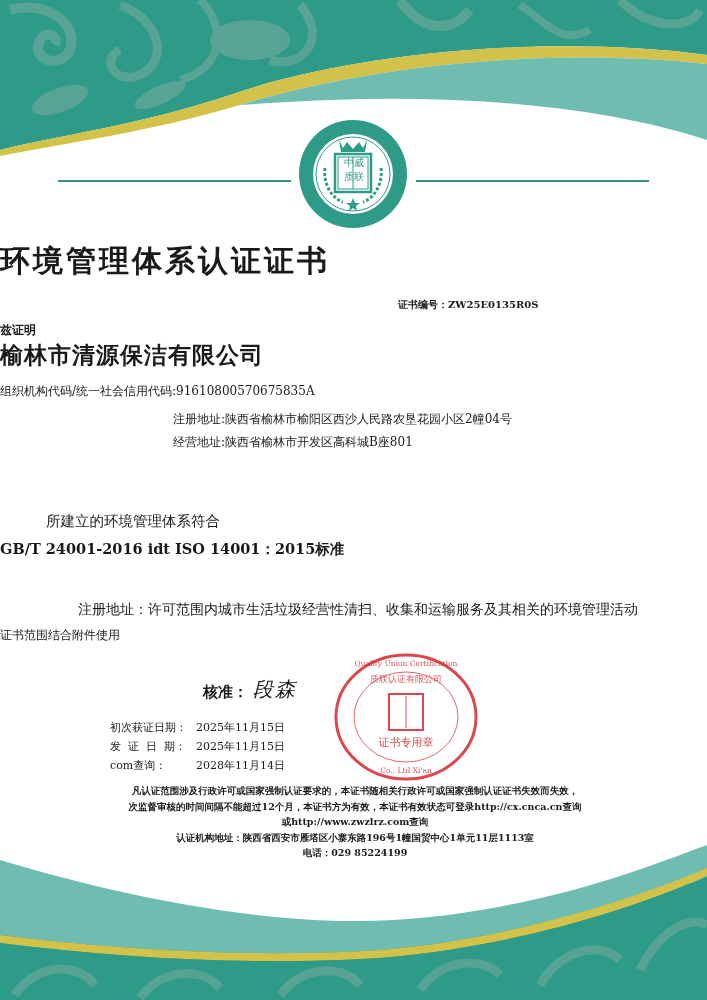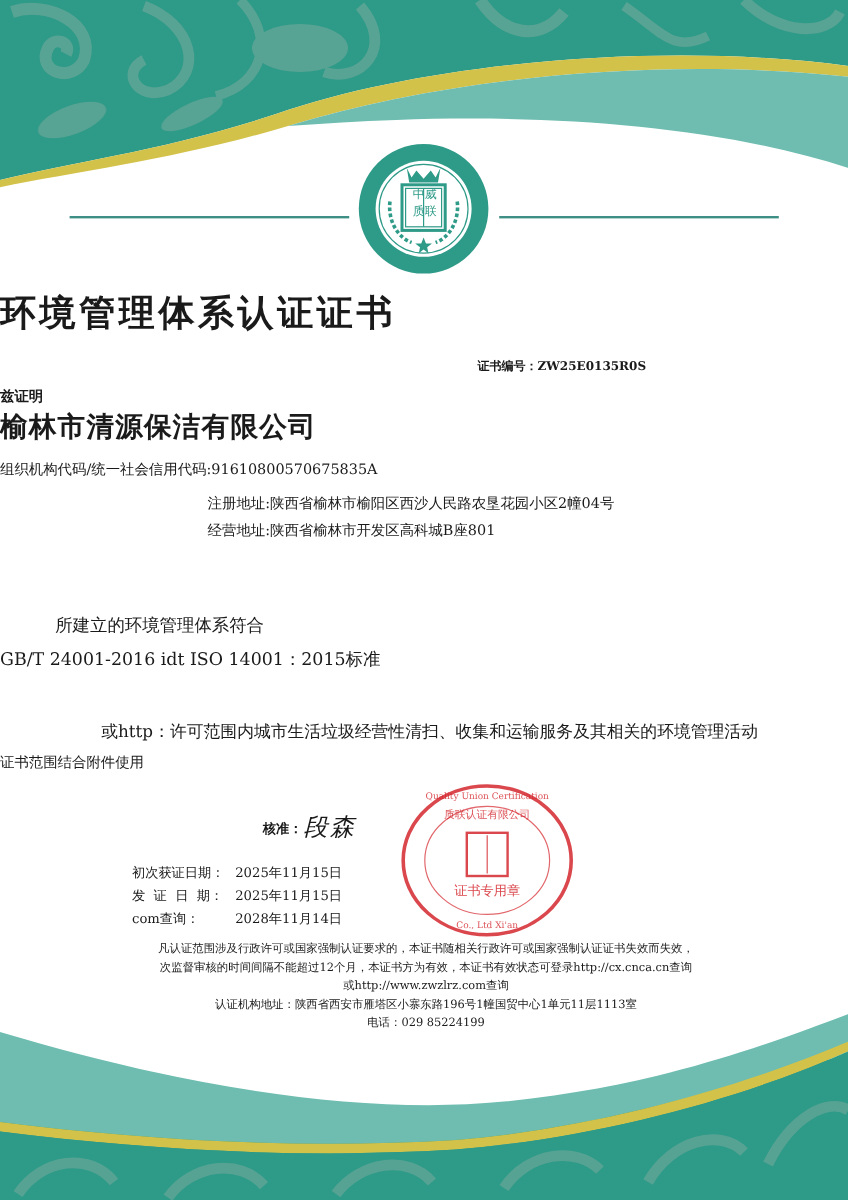--- a/index.html
+++ b/index.html
@@ -9,24 +9,24 @@
   .center { left:0; width:707px; }
   .rule { position:absolute; height:2px; background:#3f8f86; top:180px; }
   .logo { position:absolute; left:297px; top:118px; width:112px; height:112px; }
   .title { top:241px; font-size:30px; font-weight:bold; letter-spacing:3px; font-family:"DejaVu Serif", serif; }
   .certno { top:298px; left:398px; font-size:10px; font-weight:bold; }
   .issued-to { top:322px; font-size:12px; font-weight:bold; }
   .company { top:340px; font-size:23px; font-weight:bold; letter-spacing:1px; }
   .code { top:383px; font-size:12px; }
   .addr { left:173px; font-size:12px; }
   .conform { top:512px; font-size:14.5px;padding-left:46px; }
-  .standard { top:540px; font-size:14.5px; font-weight:normal; }
+  .standard { top:540px; font-size:14.5px; font-weight:bold; }
   .scope { top:601px; font-size:14px; left:58px; width:600px; text-align:center; }
   .scope2 { top:627px; font-size:12px; }
-  .approve { top:683px; left:219px; font-size:11px; font-weight:bold; }
+  .approve { top:683px; left:203px; font-size:15px; font-weight:bold; }
   .sign { top:676px; left:253px; font-size:20px; font-style:italic; font-family:"DejaVu Serif", serif; letter-spacing:2px; }
   .dates { left:110px; font-size:11px; }
   .stamp { position:absolute; left:333px; top:652px; width:146px; height:130px; }
   .notes { font-size:9.5px; line-height:15.5px; left:100px; width:510px; text-align:center; }
 </style>
 </head>
 <body>
 
 <svg class="border-svg" viewBox="0 0 707 1000" xmlns="http://www.w3.org/2000/svg">
 
@@ -111,21 +111,21 @@
   <span>注册地址:</span><span>陕西省榆林市榆阳区西沙人民路农垦花园小区2幢04号</span>
 </div>
 <div class="abs addr" style="top:434px;">
   <span>经营地址:</span><span>陕西省榆林市开发区高科城B座801</span>
 </div>
 
 <div class="abs center conform">所建立的环境管理体系符合</div>
 <div class="abs center standard">GB/T 24001-2016  idt ISO 14001：2015标准</div>
 
 <div class="abs scope">
-  <span>或http：</span><span>许可范围内城市生活垃圾经营性清扫、收集和运输服务及其相关的环境管理活动</span>
+  <span>注册地址：</span><span>许可范围内城市生活垃圾经营性清扫、收集和运输服务及其相关的环境管理活动</span>
 </div>
 <div class="abs center scope2">证书范围结合附件使用</div>
 
 <div class="abs approve">核准：</div>
 <div class="abs sign">段森</div>
 
 <div class="abs dates" style="top:720px;">
   <span style="display:inline-block;width:86px;">初次获证日期：</span><span>2025年11月15日</span>
 </div>
 <div class="abs dates" style="top:739px;">
@@ -139,19 +139,19 @@
   <ellipse cx="73" cy="65" rx="70" ry="62" fill="none" stroke="#d4272e" stroke-width="3" opacity="0.85"></ellipse>
   <ellipse cx="73" cy="65" rx="52" ry="45" fill="none" stroke="#d4272e" stroke-width="1" opacity="0.7"></ellipse>
   <rect x="56" y="42" width="34" height="36" fill="none" stroke="#d4272e" stroke-width="2" opacity="0.85"></rect>
   <line x1="73" y1="44" x2="73" y2="76" stroke="#d4272e" stroke-width="1" opacity="0.8"></line>
   <text x="73" y="94" font-size="11" fill="#d4272e" text-anchor="middle" opacity="0.85" font-family="DejaVu Serif, serif">证书专用章</text>
   <text x="73" y="30" font-size="9" fill="#d4272e" text-anchor="middle" opacity="0.8" font-family="DejaVu Serif, serif">质联认证有限公司</text>
   <text x="73" y="14" font-size="7.5" fill="#d4272e" text-anchor="middle" opacity="0.8" font-family="DejaVu Serif, serif">Quality Union Certification</text>
   <text x="73" y="121" font-size="7.5" fill="#d4272e" text-anchor="middle" opacity="0.8" font-family="DejaVu Serif, serif">Co., Ltd Xi'an</text>
 </svg>
 
-<div class="abs notes" style="top:783px;">
+<div class="abs notes" style="top:783px;font-weight:bold;">
   <div>凡认证范围涉及行政许可或国家强制认证要求的，本证书随相关行政许可或国家强制认证证书失效而失效，</div>
   <div>次监督审核的时间间隔不能超过12个月，本证书方为有效，本证书有效状态可登录http://cx.cnca.cn查询</div>
   <div>或http://www.zwzlrz.com查询</div>
   <div>认证机构地址：陕西省西安市雁塔区小寨东路196号1幢国贸中心1单元11层1113室</div>
   <div>电话：029  85224199</div>
 </div>
 
 </body></html>

